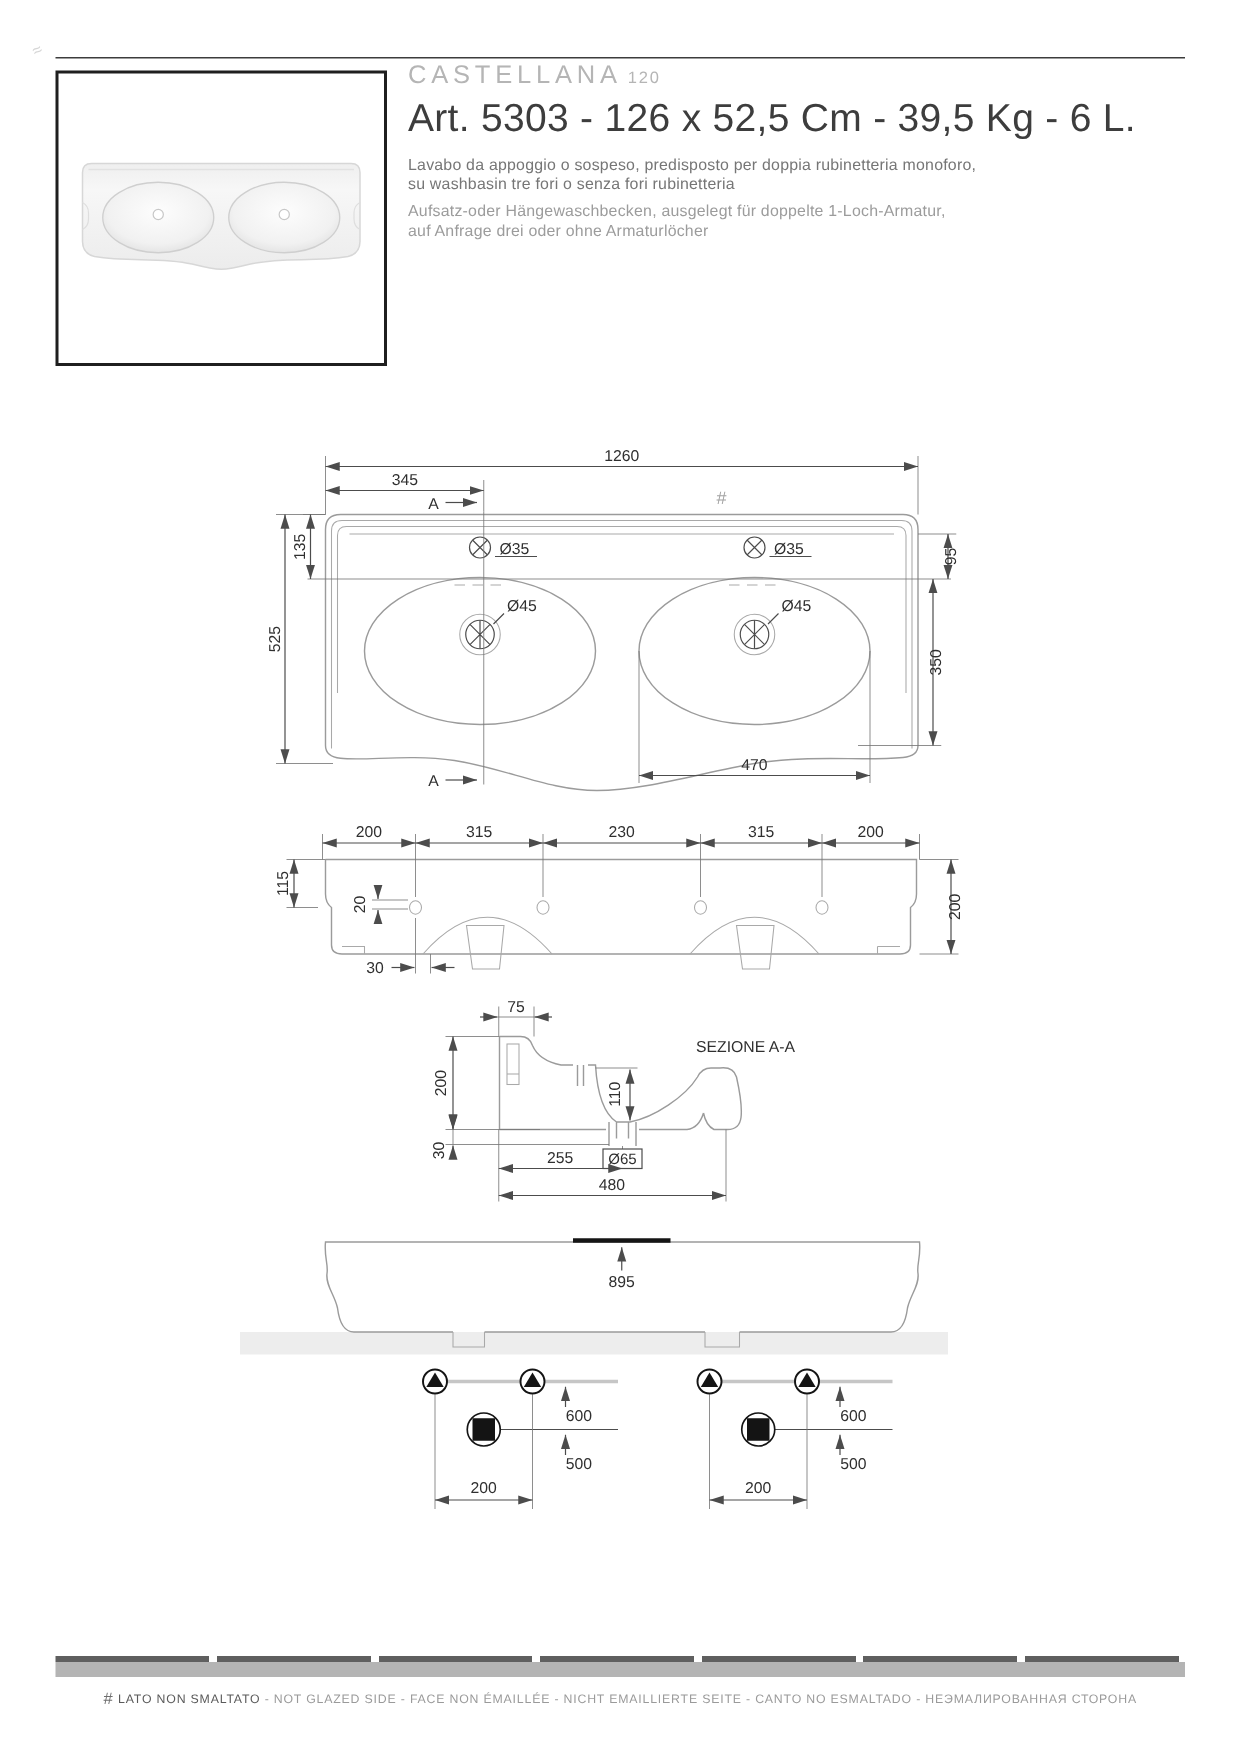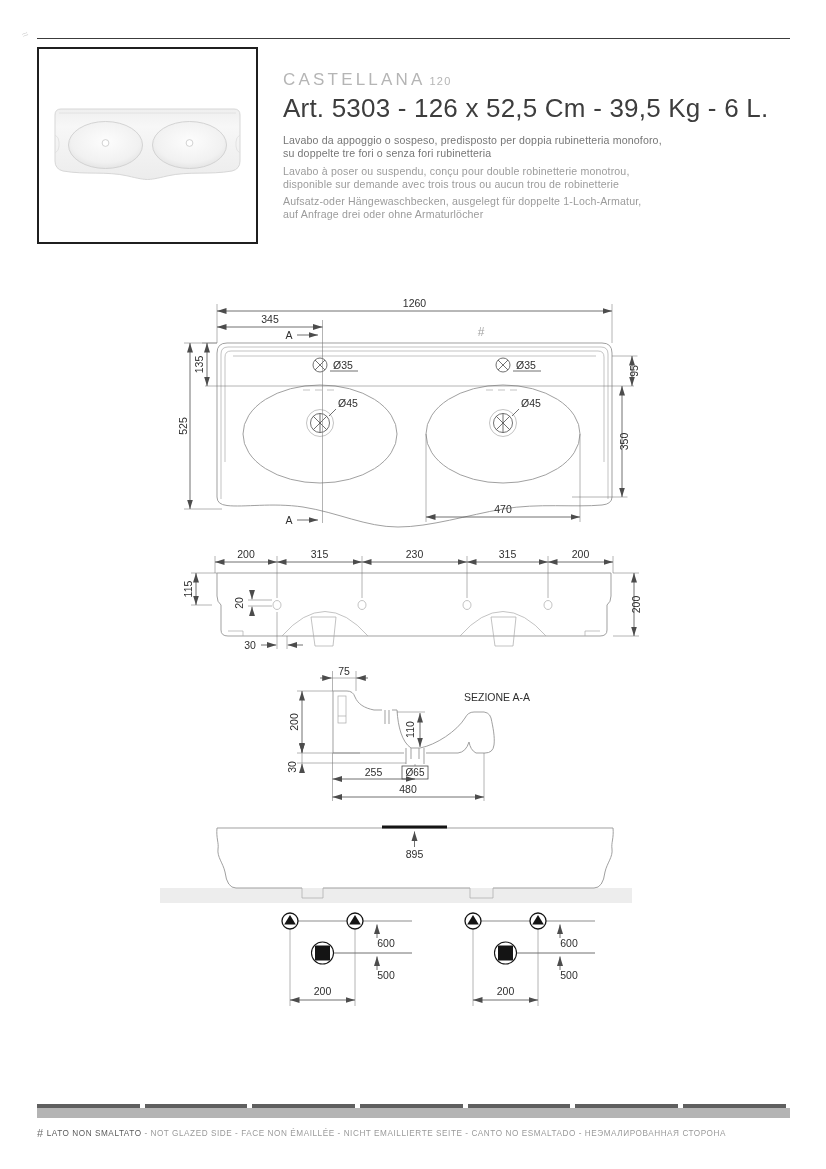--- a/index.html
+++ b/index.html
@@ -5,21 +5,21 @@
   html,body{margin:0;padding:0;background:#fff;}
   .page{position:relative;width:826px;height:1169px;background:#fff;overflow:hidden;
         font-family:"Liberation Sans",sans-serif;}
 
   .top-rule{position:absolute;left:37px;top:38px;width:753px;height:0;border-top:1.6px solid #3c3c3c;}
   .corner-mark{position:absolute;left:22px;top:28px;color:#d6d6d6;font-size:11px;transform:rotate(-28deg);}
 
   .photo-box{position:absolute;left:37px;top:47px;width:217px;height:193px;border:2px solid #1f1f1f;background:#fff;}
   .photo-box svg{display:block;}
 
-  .header-block{position:absolute;left:283px;top:40px;width:515px;margin-top:30px;}
+  .header-block{position:absolute;left:272px;top:40px;width:515px;}
   .series{font-size:17px;letter-spacing:3.2px;color:#b5b5b5;}
   .series-size{font-size:11px;letter-spacing:1.2px;color:#b5b5b5;margin-left:4px;}
   .article{font-size:26px;color:#3d3d3d;margin-top:3px;letter-spacing:.2px;}
   .descs{margin-top:10px;}
   .desc{font-size:10.6px;line-height:13px;letter-spacing:.15px;color:#9c9c9c;margin:0 0 4.5px;white-space:pre-line;}
   .desc-it{color:#767676;}
 
   svg.drawings{position:absolute;left:140px;top:290px;}
   .ol{fill:none;stroke:#9b9b9b;stroke-width:.95;}
   .ol2{fill:none;stroke:#a9a9a9;stroke-width:.7;}
@@ -28,21 +28,21 @@
   .arr2{marker-start:url(#mA);marker-end:url(#mA);}
   .arrE{marker-end:url(#mA);}
   svg text{font-family:"Liberation Sans",sans-serif;font-size:10.5px;fill:#2f2f2f;}
   .tmid{text-anchor:middle;}
   .gray{fill:#a3a3a3;font-size:12px;}
   .small{font-size:10px;}
 
   .bar{position:absolute;left:37px;top:1104px;width:753px;}
   .bar-seg{height:3.6px;background:repeating-linear-gradient(90deg,#5f5f5f 0px,#5f5f5f 102.6px,rgba(0,0,0,0) 102.6px,rgba(0,0,0,0) 107.7px);}
   .bar-body{height:10px;background:#b4b4b4;}
-  .footer-line{position:absolute;left:37px;top:1127px;width:753px;text-align:left;font-size:8.2px;
+  .footer-line{position:absolute;left:37px;top:1127px;width:753px;text-align:center;font-size:8.2px;
                letter-spacing:.55px;white-space:nowrap;color:#9a9a9a;}
   .footer-hash{font-size:11px;color:#6e6e6e;margin-right:3px;vertical-align:-1px;}
   .footer-primary{color:#5a5a5a;}
   .footer-secondary{color:#9a9a9a;}
 </style>
 </head>
 <body>
 
 <div class="page">
 
@@ -73,23 +73,21 @@
     </svg>
   </div>
 
   <div class="header-block">
     <div class="series-row">
       <span class="series">CASTELLANA</span><span class="series-size">120</span>
     </div>
     <div class="article">Art. 5303 - 126 x 52,5 Cm - 39,5 Kg - 6 L.</div>
     <div class="descs">
       <p class="desc desc-it">Lavabo da appoggio o sospeso, predisposto per doppia rubinetteria monoforo,
-su doppelte tre fori o senza fori rubinetteria</p>
-      <p class="desc">Lavabo à poser ou suspendu, conçu pour double robinetterie monotrou,
-disponible sur demande avec trois trous ou aucun trou de robinetterie</p>
+su washbasin tre fori o senza fori rubinetteria</p>
       <p class="desc">Aufsatz-oder Hängewaschbecken, ausgelegt für doppelte 1-Loch-Armatur,
 auf Anfrage drei oder ohne Armaturlöcher</p>
     </div>
   </div>
 
   <svg class="drawings" width="556" height="740" viewBox="140 290 556 740">
     <defs>
       <marker id="mA" viewBox="0 0 10 8" refX="9.5" refY="4" markerWidth="10" markerHeight="8" orient="auto-start-reverse" markerUnits="userSpaceOnUse">
         <path d="M0,1 L9.5,4 L0,7 Z" fill="#4c4c4c"></path>
       </marker>

